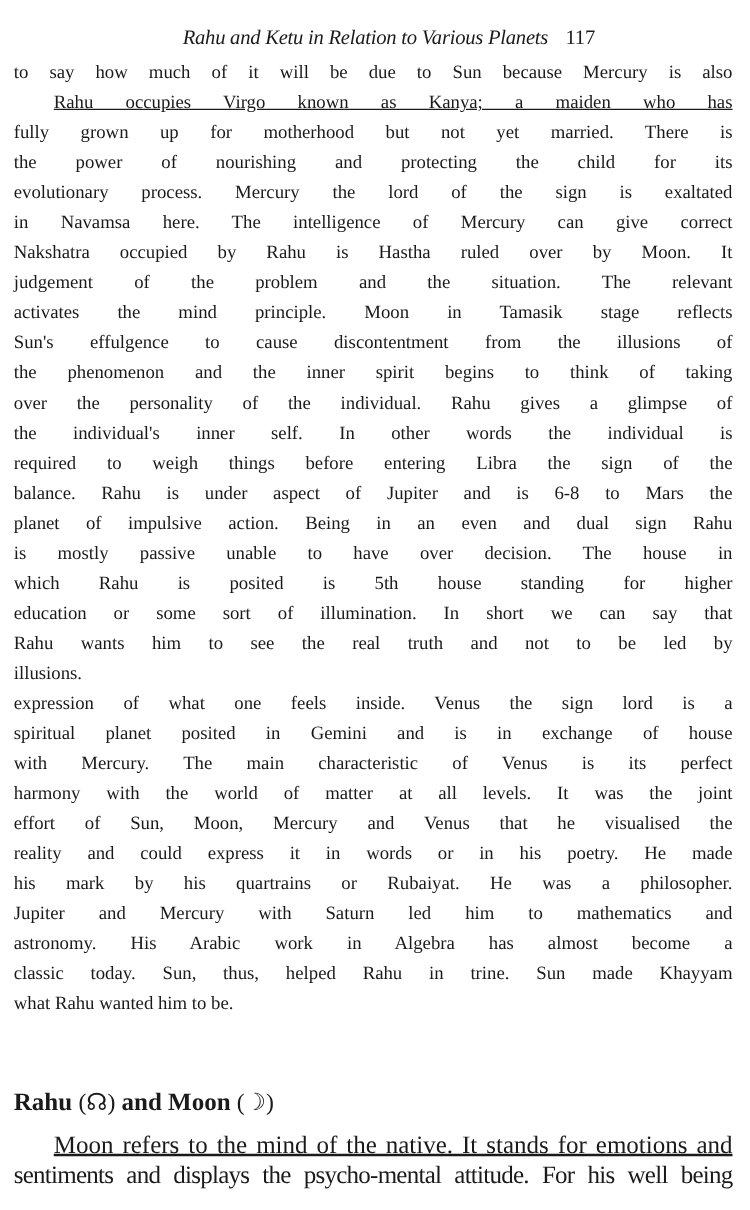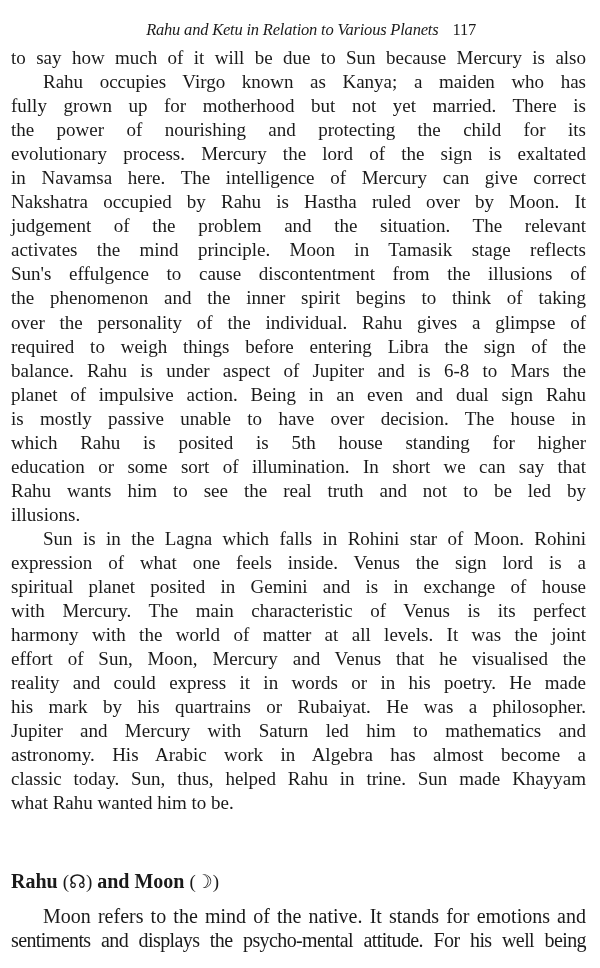--- a/index.html
+++ b/index.html
@@ -10,29 +10,29 @@
   }
   .page { position: relative; width: 496px; height: 968px; }
   .running-head {
     position: absolute; top: 20px; right: 20px;
     font-size: 16.5px; font-style: italic; letter-spacing: -0.2px;
     white-space: nowrap;
   }
   .running-head .pg { font-style: normal; margin-left: 14px; }
   .body-text {
     position: absolute; left: 11px; width: 575px; top: 46px;
-    font-size: 19px; line-height: 24.05px;
+    font-size: 15px; line-height: 24.05px;
   }
   .ln {
     display: block; white-space: nowrap;
     text-align: justify; text-align-last: justify;
     height: 24.05px; overflow: visible;
   }
   .ln.last { text-align-last: left; }
-  .ln.indent { padding-left: 32px; }
+  .ln.indent { padding-left: 32px; text-decoration: underline; }
   .heading {
     position: absolute; left: 11px; top: 870px;
     font-size: 20px; font-weight: bold; white-space: nowrap;
   }
   .sym { font-weight: normal; font-size: 19px; }
   .para2 {
     position: absolute; left: 11px; width: 575px; top: 904px;
     font-size: 20px; line-height: 24.05px;
   }
   .para2 .ln.tight { letter-spacing: -0.6px; word-spacing: -1px; }
@@ -54,30 +54,30 @@
     <span class="ln">fully grown up for motherhood but not yet married. There is</span>
     <span class="ln">the power of nourishing and protecting the child for its</span>
     <span class="ln">evolutionary process. Mercury the lord of the sign is exaltated</span>
     <span class="ln">in Navamsa here. The intelligence of Mercury can give correct</span>
     <span class="ln">Nakshatra occupied by Rahu is Hastha ruled over by Moon. It</span>
     <span class="ln">judgement of the problem and the situation. The relevant</span>
     <span class="ln">activates the mind principle. Moon in Tamasik stage reflects</span>
     <span class="ln">Sun's effulgence to cause discontentment from the illusions of</span>
     <span class="ln">the phenomenon and the inner spirit begins to think of taking</span>
     <span class="ln">over the personality of the individual. Rahu gives a glimpse of</span>
+    <span class="ln">the individual's inner self. In other words the individual is</span>
     <span class="ln">required to weigh things before entering Libra the sign of the</span>
     <span class="ln">balance. Rahu is under aspect of Jupiter and is 6-8 to Mars the</span>
     <span class="ln">planet of impulsive action. Being in an even and dual sign Rahu</span>
     <span class="ln">is mostly passive unable to have over decision. The house in</span>
     <span class="ln">which Rahu is posited is 5th house standing for higher</span>
     <span class="ln">education or some sort of illumination. In short we can say that</span>
     <span class="ln">Rahu wants him to see the real truth and not to be led by</span>
     <span class="ln last">illusions.</span>
 
-    <span class="ln indent">Sun is in the Lagna which falls in Rohini star of Moon. Rohini</span>
     <span class="ln">expression of what one feels inside. Venus the sign lord is a</span>
     <span class="ln">spiritual planet posited in Gemini and is in exchange of house</span>
     <span class="ln">with Mercury. The main characteristic of Venus is its perfect</span>
     <span class="ln">harmony with the world of matter at all levels. It was the joint</span>
     <span class="ln">effort of Sun, Moon, Mercury and Venus that he visualised the</span>
     <span class="ln">reality and could express it in words or in his poetry. He made</span>
     <span class="ln">his mark by his quartrains or Rubaiyat. He was a philosopher.</span>
     <span class="ln">Jupiter and Mercury with Saturn led him to mathematics and</span>
     <span class="ln">astronomy. His Arabic work in Algebra has almost become a</span>
     <span class="ln">classic today. Sun, thus, helped Rahu in trine. Sun made Khayyam</span>

